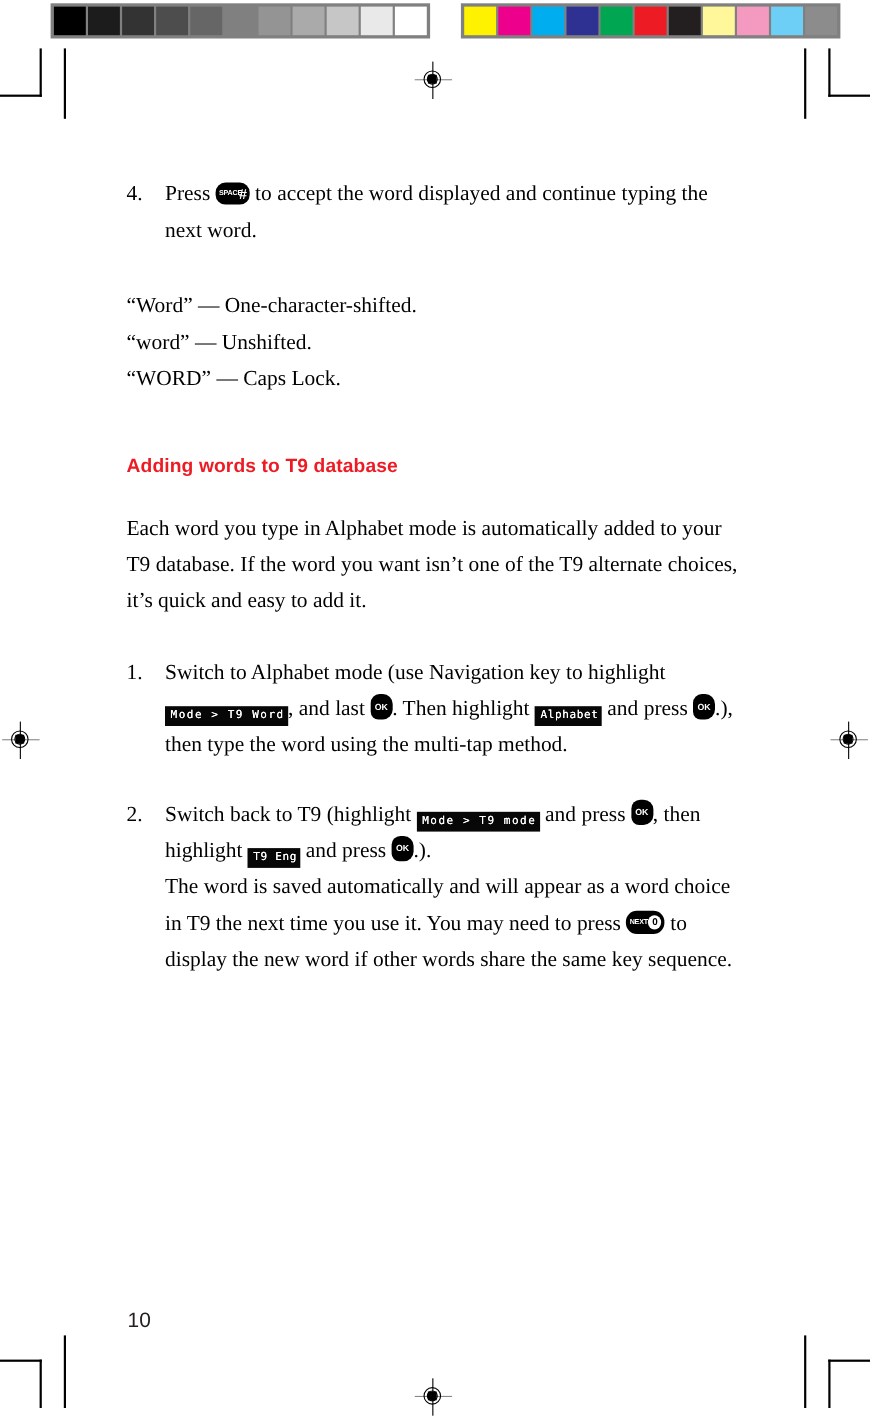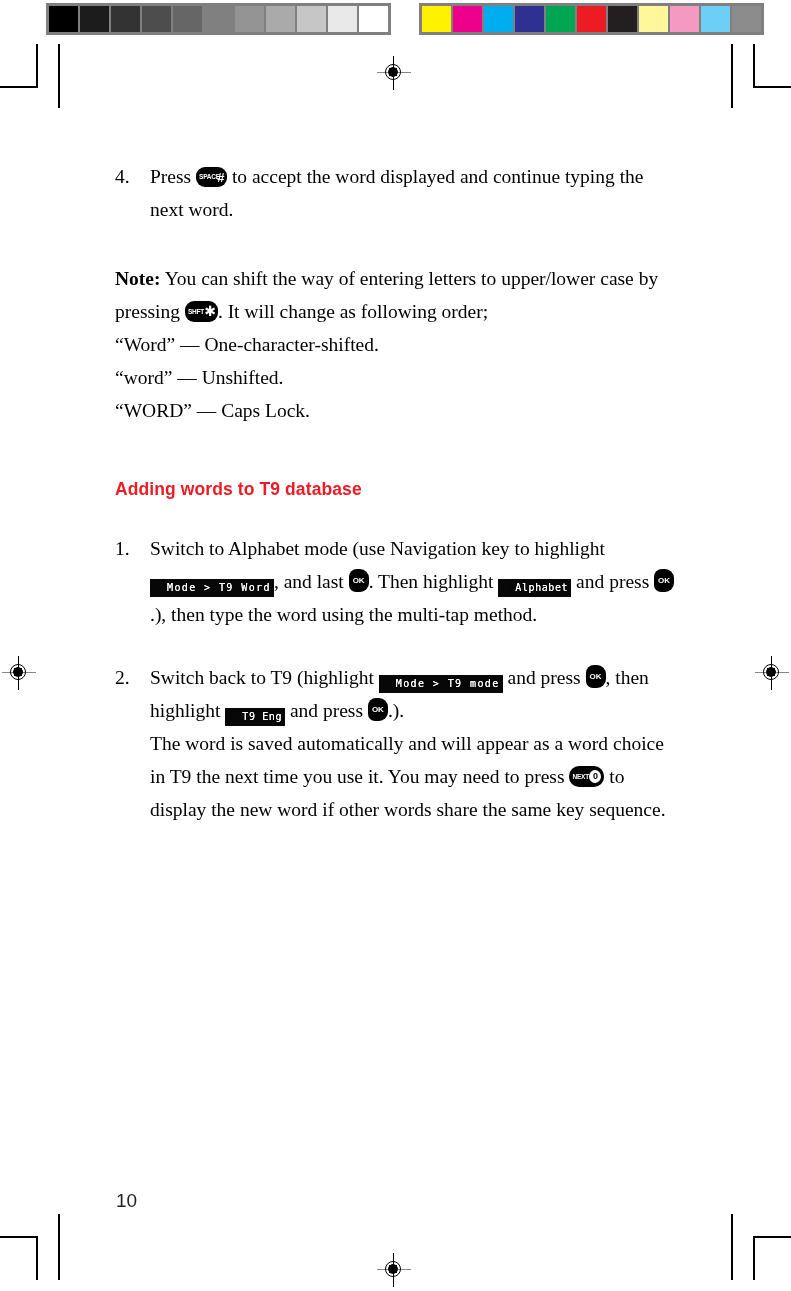--- a/index.html
+++ b/index.html
@@ -204,21 +204,21 @@
   
   .lcd {
     display: inline-block;
     background: #000;
     color: #ffffff;
     vertical-align: -3px;
     font-family: "DejaVu Sans Mono", "Liberation Mono", monospace;
     font-size: 10px;
     line-height: 16px;
     height: 16px;
-    padding: 1px 3px 1px 17px;
+    padding: 1px 3px 1px 5px;
     letter-spacing: 0.6px;
     white-space: nowrap;
     
     text-shadow: 0 0 0.4px #fff;
     opacity: 0.97;
   }
   .lcd.wide { letter-spacing: 1.4px; }
 
   
   #page-number {
@@ -306,35 +306,28 @@
       <span class="key key-space">
         <span class="lbl">SPACE</span>
         <span class="sym">#</span>
       </span>
       <span>to accept the word displayed and continue typing the next word.</span>
     </li>
   </ol>
 
 
   <div class="block" style="margin-top:36px;">
-    <p class="para">
-      <span class="note-label">Note:</span>
-      <span>You can shift the way of entering letters to upper/lower case by pressing</span>
-      <span class="key key-shft">
-        <span class="lbl">SHFT</span>
-        <span class="sym">✱</span>
-      </span><span>. It will change as following order;</span>
-    </p>
     <p class="para">“Word” — One-character-shifted.</p>
     <p class="para">“word” — Unshifted.</p>
     <p class="para">“WORD” — Caps Lock.</p>
   </div>
 
   <h2 class="section-heading" style="margin-top: 52px; color: rgb(237, 28, 36);">Adding words to T9 database</h2>
 
+  <p class="para block">Each word you type in Alphabet mode is automatically added to your T9 database. If the word you want isn’t one of the T9 alternate choices, it’s quick and easy to add it.</p>
 
   <ol class="numbered" style="margin-top:32px;">
 
     <li class="item">
       <span class="num">1.</span>
       <span>Switch to Alphabet mode (use Navigation key to highlight</span>
       <span class="lcd wide">Mode &gt; T9 Word</span><span>, and last</span>
       <span class="key key-ok">
         <span class="lbl">OK</span>
       </span><span>. Then highlight</span>

